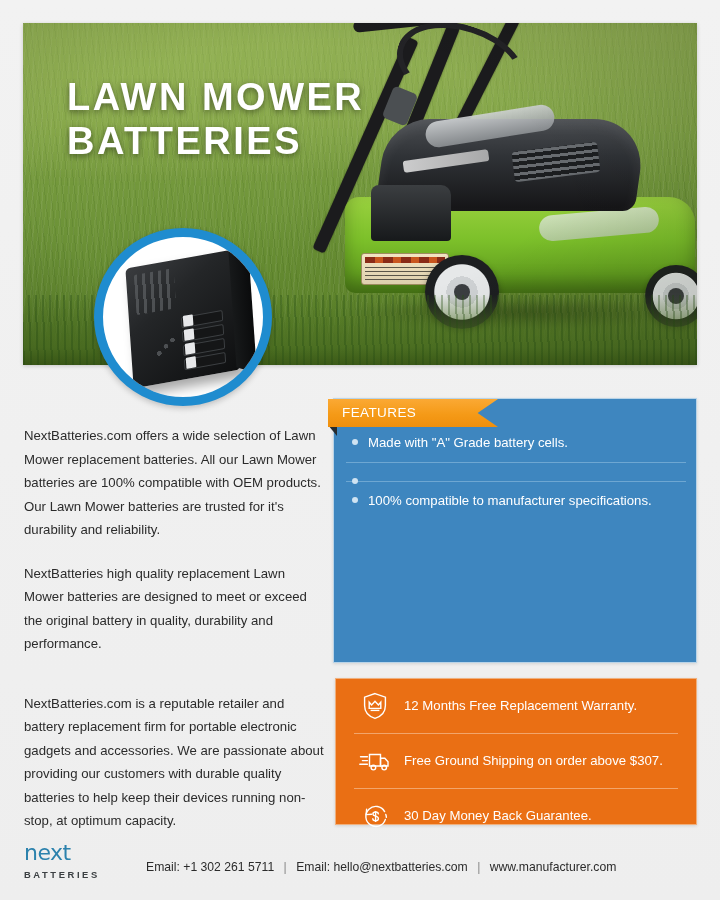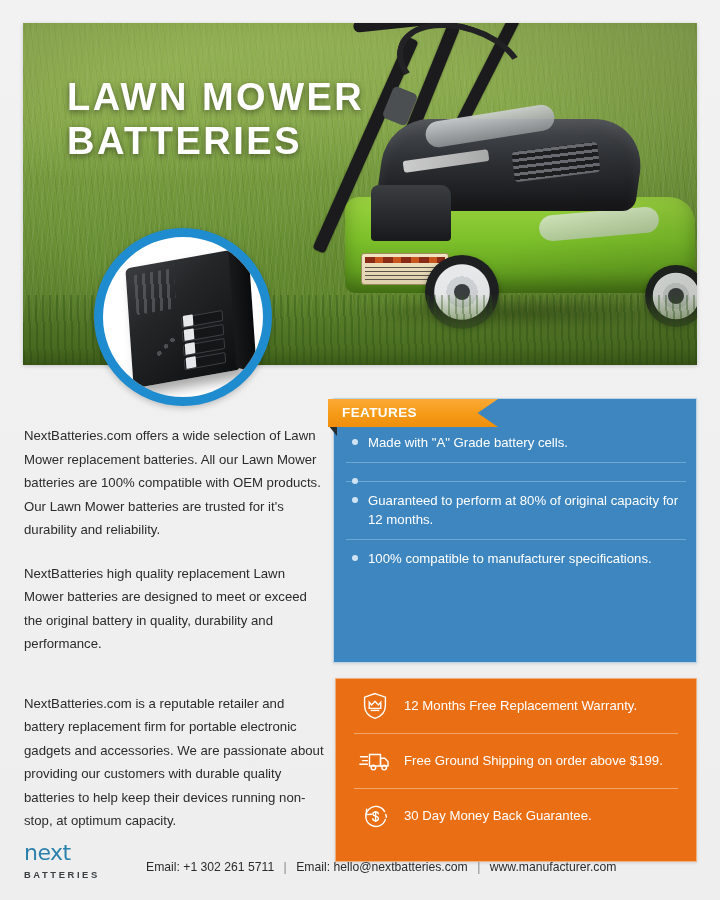--- a/index.html
+++ b/index.html
@@ -289,21 +289,21 @@
     background: linear-gradient(180deg, #fba934 0%, #f59a17 55%, #ef8f0c 100%);
     -webkit-clip-path: polygon(0 0, 100% 0, 100% 100%, 0 100%, 0 100%);
     clip-path: polygon(0 0, 100% 0, 88% 50%, 100% 100%, 0 100%);
   }
   .ribbon-label {
     position: absolute;
     left: 14px;
     top: 6px;
     color: #ffffff;
     font-size: 13.5px;
-    font-weight: bold;
+    font-weight: normal;
     letter-spacing: .4px;
   }
   .feature-list {
     position: absolute;
     left: 346px;
     top: 424px;
     width: 340px;
   }
   .feature-item {
     position: relative;
@@ -323,21 +323,21 @@
     border-radius: 50%;
     background: #cfe3f2;
   }
 
   
   .benefits-panel {
     position: absolute;
     left: 335px;
     top: 678px;
     width: 362px;
-    height: 184px;
+    height: 147px;
     background: #ea6f14;
     border: 1px solid #f0b07d;
     box-sizing: border-box;
     box-shadow: 0 1px 3px rgba(0,0,0,0.12);
   }
   .benefit-item {
     position: relative;
     display: flex;
     align-items: center;
     margin: 0 18px;
@@ -473,24 +473,20 @@
   <div class="feature-list">
     <div class="feature-item">
       <span class="feature-bullet"></span>
       <span>Made with "A" Grade battery cells.</span>
     </div>
     <div class="feature-item">
       <span class="feature-bullet"></span>
     </div>
     <div class="feature-item">
       <span class="feature-bullet"></span>
-      <span>Guaranteed to perform at 80% of original capacity for 12 months.</span>
-    </div>
-    <div class="feature-item">
-      <span class="feature-bullet"></span>
       <span>100% compatible to manufacturer specifications.</span>
     </div>
   </div>
 
   <div class="benefits-panel">
 
     <div class="benefit-item">
       <span class="benefit-icon">
         <svg width="26" height="28" viewBox="0 0 26 28" fill="none" stroke="#ffffff" stroke-width="1.4">
           <path d="M13 1.6 L23.4 5.2 V13.5 C23.4 20.2 18.6 24.6 13 26.4 C7.4 24.6 2.6 20.2 2.6 13.5 V5.2 Z"></path>
@@ -506,21 +502,21 @@
         <svg width="32" height="24" viewBox="0 0 32 24" fill="none" stroke="#ffffff" stroke-width="1.4" stroke-linecap="round">
           <path d="M10.5 5.5 H21.5 V17 H10.5 Z"></path>
           <path d="M21.5 9.2 H25.8 L29 12.8 V17 H21.5 Z"></path>
           <circle cx="14.4" cy="18.6" r="2.3"></circle>
           <circle cx="25.2" cy="18.6" r="2.3"></circle>
           <path d="M1.5 7.8 H8.4"></path>
           <path d="M3.4 11.6 H8.4"></path>
           <path d="M0.8 15.3 H8.4"></path>
         </svg>
       </span>
-      <span class="benefit-text">Free Ground Shipping on order above $199.</span>
+      <span class="benefit-text">Free Ground Shipping on order above $307.</span>
     </div>
 
     <div class="benefit-item">
       <span class="benefit-icon">
         <svg width="27" height="27" viewBox="0 0 27 27" fill="none" stroke="#ffffff" stroke-width="1.4" stroke-linecap="round">
           <path d="M22.6 8.6 A10 10 0 1 0 23.4 16.4"></path>
           <path d="M4.6 6.2 L4.2 11.6 L9.6 11.2"></path>
           <path d="M13.6 8.6 V18.4"></path>
           <path d="M16.3 10.9 C16.3 9.7 15.1 9.0 13.6 9.0 C12.1 9.0 10.9 9.8 10.9 11.0 C10.9 13.7 16.4 12.6 16.4 15.5 C16.4 16.8 15.1 17.7 13.6 17.7 C12.0 17.7 10.8 16.9 10.8 15.7"></path>
           <path d="M23.8 11.4 A11.4 11.4 0 0 1 24.4 14.4"></path>

